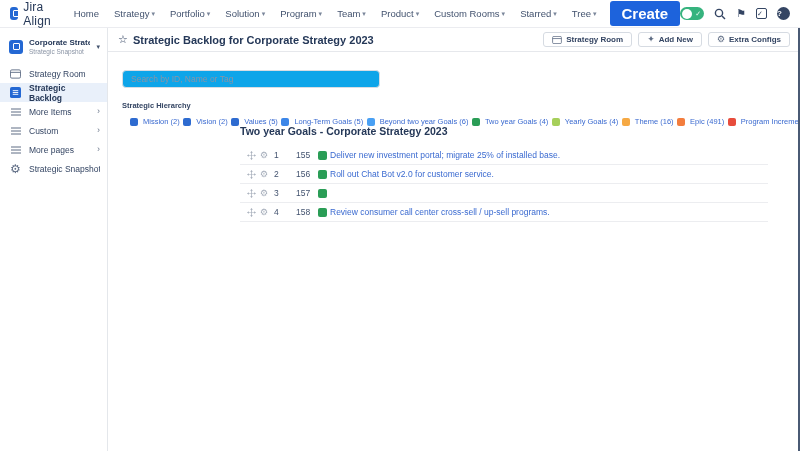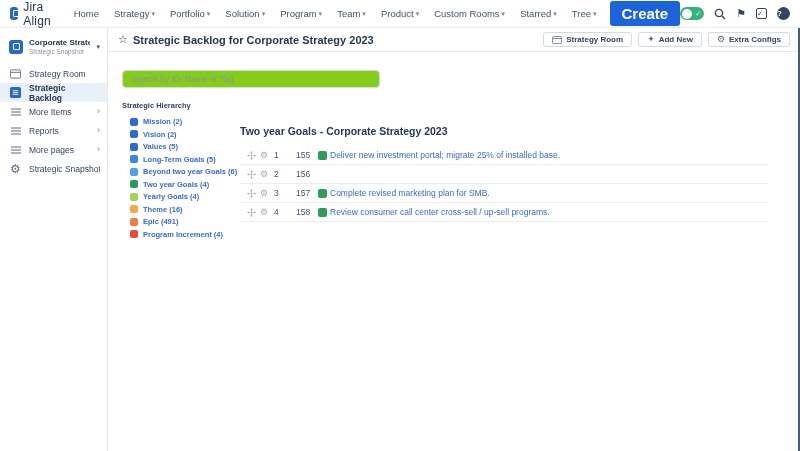--- a/index.html
+++ b/index.html
@@ -64,28 +64,28 @@
   .header-actions { margin-left:auto; display:flex; gap:6px; }
   .hbtn { display:flex; align-items:center; gap:4px; background:#fff; border:1px solid #d6dbe2;
     border-radius:3px; padding:2px 8px; font-size:8px; font-weight:600; color:#344563; cursor:pointer;
     font-family:"Liberation Sans","DejaVu Sans",sans-serif; }
   .hbtn .bic { display:flex; align-items:center; color:#5e6c84; }
   .hbtn .gear-glyph { font-size:9px; }
   .plus-ic { font-size:9px; line-height:1; color:#5e6c84; }
 
   .content { padding:16px 0 0 14px; flex:1; min-height:0; }
   .search-input { width:258px; height:18px; border:1px solid #d8dde3; border-radius:4px;
-    font-size:8.5px; padding:0 8px; color:#172b4d; outline:none; background:#84cc16;
+    font-size:8.5px; padding:0 8px; color:#172b4d; outline:none; background:#0ea5e9;
     font-family:"Liberation Sans","DejaVu Sans",sans-serif; }
   .search-input::placeholder { color:#8a94a6; }
 
   .content-cols { display:flex; margin-top:13px; }
   .hierarchy { width:114px; flex:none; }
   .h-title { font-size:7.5px; font-weight:600; color:#344563; margin-bottom:7px; }
-  .h-list { list-style:none; padding-left:8px; display:flex; flex-direction:column; gap:3.5px;font-weight:bold; }
+  .h-list { list-style:none; padding-left:8px; display:flex; flex-direction:row; gap:3.5px; }
   .h-item { display:flex; align-items:center; gap:5px; cursor:pointer; }
   .sq { width:8px; height:8px; border-radius:2px; flex:none; }
   .h-link { font-size:7.5px; color:#3a6ad0; text-decoration:none; white-space:nowrap; }
 
   .goals-table { flex:1; margin-left:4px; margin-right:32px; min-width:0;margin-top:24px; }
   .t-title { font-size:10.5px; font-weight:700; color:#253858; margin-bottom:9px; }
   .t-header { height:14px; display:flex; align-items:center; background:#fafbfc;
     border-top:1px solid #e8ebef; border-bottom:1px solid #e8ebef;
     font-size:7.5px; font-weight:700; color:#42526e; }
   .trow { height:19px; display:flex; align-items:center; border-bottom:1px solid #ecedf0; font-size:8.5px; }
@@ -208,21 +208,21 @@
           </span>
           <span>More Items</span>
           <span class="s-exp">›</span>
         </div>
         <div class="s-item">
           <span class="sic">
             <svg width="10" height="8" viewBox="0 0 10 8" stroke="currentColor">
                 <path d="M0 1h10M0 4h10M0 7h10"></path>
               </svg>
           </span>
-          <span>Reports</span>
+          <span>Custom</span>
           <span class="s-exp">›</span>
         </div>
         <div class="s-item">
           <span class="sic">
             <svg width="10" height="8" viewBox="0 0 10 8" stroke="currentColor">
                 <path d="M0 1h10M0 4h10M0 7h10"></path>
               </svg>
           </span>
           <span>More pages</span>
           <span class="s-exp">›</span>
@@ -329,33 +329,36 @@
             </div>
             <div class="trow">
               <span class="c-move">
                   <svg width="9" height="9" viewBox="0 0 10 10">
                     <path d="M5 0 L6.5 2 H3.5 Z M5 10 L3.5 8 H6.5 Z M0 5 L2 3.5 V6.5 Z M10 5 L8 6.5 V3.5 Z M4.6 2h0.8v6h-0.8z M2 4.6h6v0.8H2z" fill="currentColor"></path>
                   </svg>
                 </span>
               <span class="c-gear">⚙</span>
               <span class="c-num">2</span>
               <span class="c-id">156</span>
+              <span class="c-goal">
+                <span class="gsq" style="background-color: rgb(42, 157, 86);"></span>
+                <a class="goal-link">Roll out Chat Bot v2.0 for customer service.</a>
+              </span>
             </div>
             <div class="trow">
               <span class="c-move">
                   <svg width="9" height="9" viewBox="0 0 10 10">
                     <path d="M5 0 L6.5 2 H3.5 Z M5 10 L3.5 8 H6.5 Z M0 5 L2 3.5 V6.5 Z M10 5 L8 6.5 V3.5 Z M4.6 2h0.8v6h-0.8z M2 4.6h6v0.8H2z" fill="currentColor"></path>
                   </svg>
                 </span>
               <span class="c-gear">⚙</span>
               <span class="c-num">3</span>
               <span class="c-id">157</span>
               <span class="c-goal">
                 <span class="gsq" style="background-color: rgb(42, 157, 86);"></span>
-                <a class="goal-link">Complete revised marketing plan for SMB.</a>
               </span>
             </div>
             <div class="trow">
               <span class="c-move">
                   <svg width="9" height="9" viewBox="0 0 10 10">
                     <path d="M5 0 L6.5 2 H3.5 Z M5 10 L3.5 8 H6.5 Z M0 5 L2 3.5 V6.5 Z M10 5 L8 6.5 V3.5 Z M4.6 2h0.8v6h-0.8z M2 4.6h6v0.8H2z" fill="currentColor"></path>
                   </svg>
                 </span>
               <span class="c-gear">⚙</span>
               <span class="c-num">4</span>

